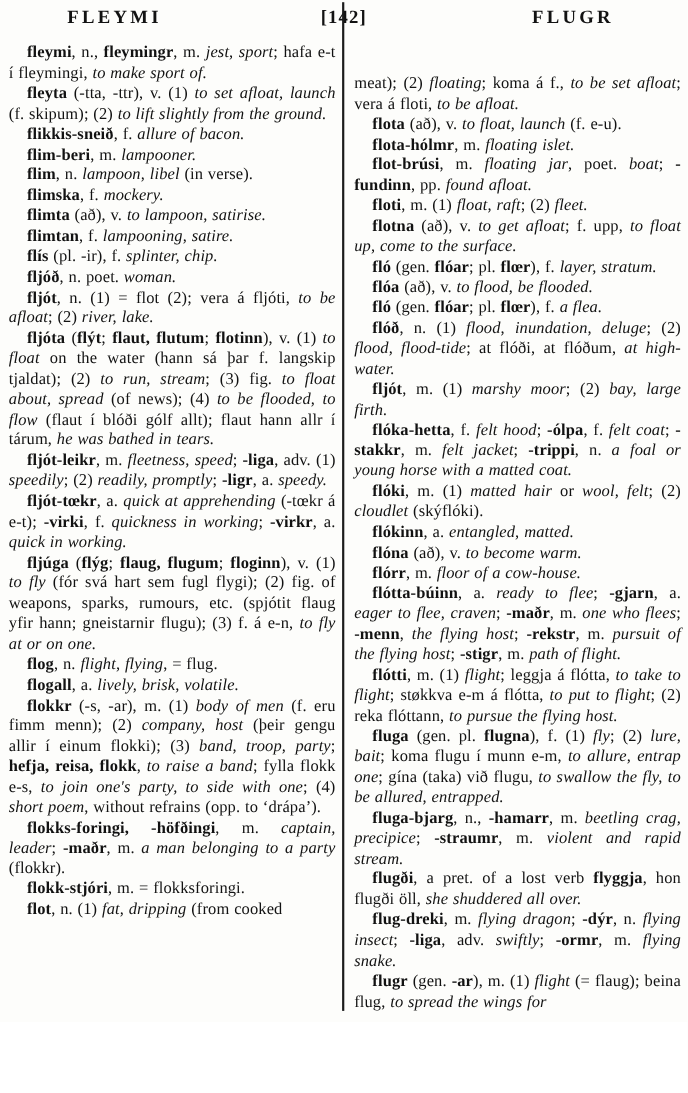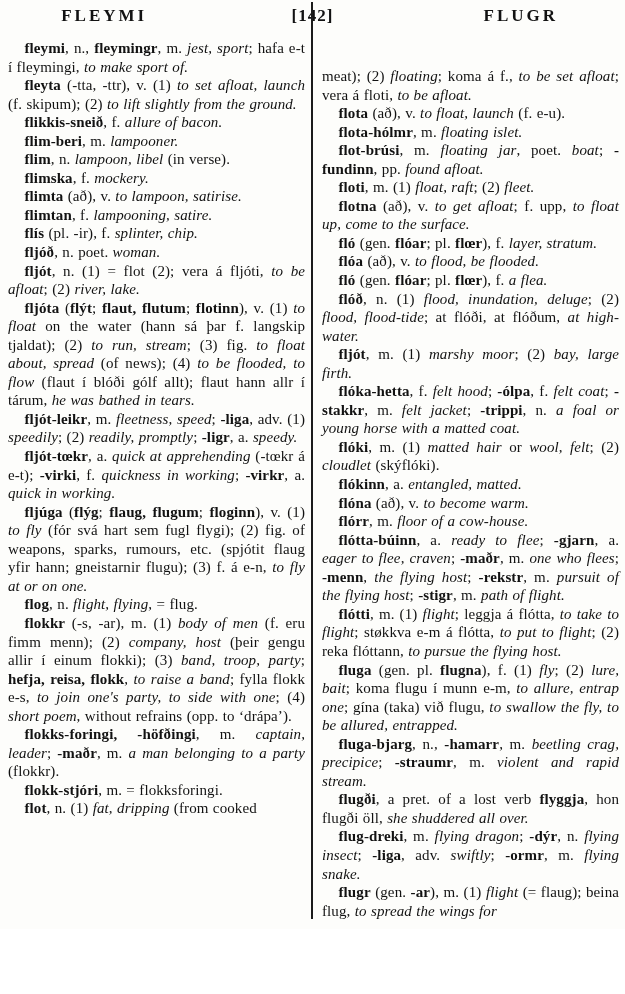--- a/index.html
+++ b/index.html
@@ -77,20 +77,21 @@
         <p class="entry"><span class="hw">flimta</span><span> (að), v. </span><span class="it">to lampoon, satirise.</span></p>
         <p class="entry"><span class="hw">flimtan</span><span>, f. </span><span class="it">lampooning, satire.</span></p>
         <p class="entry"><span class="hw">flís</span><span> (pl. -ir), f. </span><span class="it">splinter, chip.</span></p>
         <p class="entry"><span class="hw">fljóð</span><span>, n. poet. </span><span class="it">woman.</span></p>
         <p class="entry"><span class="hw">fljót</span><span>, n. (1) = flot (2); vera á fljóti, </span><span class="it">to be afloat</span><span>; (2) </span><span class="it">river, lake.</span></p>
         <p class="entry"><span class="hw">fljóta</span><span> (</span><span class="hw">flýt</span><span>; </span><span class="hw">flaut, flutum</span><span>; </span><span class="hw">flotinn</span><span>), v. (1) </span><span class="it">to float</span><span> on the water (hann sá þar f. langskip tjaldat); (2) </span><span class="it">to run, stream</span><span>; (3) fig. </span><span class="it">to float about, spread</span><span> (of news); (4) </span><span class="it">to be flooded, to flow</span><span> (flaut í blóði gólf allt); flaut hann allr í tárum, </span><span class="it">he was bathed in tears.</span></p>
         <p class="entry"><span class="hw">fljót-leikr</span><span>, m. </span><span class="it">fleetness, speed</span><span>; </span><span class="hw">-liga</span><span>, adv. (1) </span><span class="it">speedily</span><span>; (2) </span><span class="it">readily, promptly</span><span>; </span><span class="hw">-ligr</span><span>, a. </span><span class="it">speedy.</span></p>
         <p class="entry"><span class="hw">fljót-tœkr</span><span>, a. </span><span class="it">quick at apprehending</span><span> (-tœkr á e-t); </span><span class="hw">-virki</span><span>, f. </span><span class="it">quickness in working</span><span>; </span><span class="hw">-virkr</span><span>, a. </span><span class="it">quick in working.</span></p>
         <p class="entry"><span class="hw">fljúga</span><span> (</span><span class="hw">flýg</span><span>; </span><span class="hw">flaug, flugum</span><span>; </span><span class="hw">floginn</span><span>), v. (1) </span><span class="it">to fly</span><span> (fór svá hart sem fugl flygi); (2) fig. of weapons, sparks, rumours, etc. (spjótit flaug yfir hann; gneistarnir flugu); (3) f. á e-n, </span><span class="it">to fly at or on one.</span></p>
         <p class="entry"><span class="hw">flog</span><span>, n. </span><span class="it">flight, flying</span><span>, = flug.</span></p>
+        <p class="entry"><span class="hw">flogall</span><span>, a. </span><span class="it">lively, brisk, volatile.</span></p>
         <p class="entry"><span class="hw">flokkr</span><span> (-s, -ar), m. (1) </span><span class="it">body of men</span><span> (f. eru fimm menn); (2) </span><span class="it">company, host</span><span> (þeir gengu allir í einum flokki); (3) </span><span class="it">band, troop, party</span><span>; </span><span class="hw">hefja, reisa, flokk</span><span>, </span><span class="it">to raise a band</span><span>; fylla flokk e-s, </span><span class="it">to join one's party, to side with one</span><span>; (4) </span><span class="it">short poem</span><span>, without refrains (opp. to ‘drápa’).</span></p>
         <p class="entry"><span class="hw">flokks-foringi, -höfðingi</span><span>, m. </span><span class="it">captain, leader</span><span>; </span><span class="hw">-maðr</span><span>, m. </span><span class="it">a man belonging to a party</span><span> (flokkr).</span></p>
         <p class="entry"><span class="hw">flokk-stjóri</span><span>, m. = flokksforingi.</span></p>
         <p class="entry"><span class="hw">flot</span><span>, n. (1) </span><span class="it">fat, dripping</span><span> (from cooked</span></p>
       </div>
     <div class="col col-right">
         <p class="entry cont"><span>meat); (2) </span><span class="it">floating</span><span>; koma á f., </span><span class="it">to be set afloat</span><span>; vera á floti, </span><span class="it">to be afloat.</span></p>
         <p class="entry"><span class="hw">flota</span><span> (að), v. </span><span class="it">to float, launch</span><span> (f. e-u).</span></p>
         <p class="entry"><span class="hw">flota-hólmr</span><span>, m. </span><span class="it">floating islet.</span></p>
         <p class="entry"><span class="hw">flot-brúsi</span><span>, m. </span><span class="it">floating jar</span><span>, poet. </span><span class="it">boat</span><span>; </span><span class="hw">-fundinn</span><span>, pp. </span><span class="it">found afloat.</span></p>

